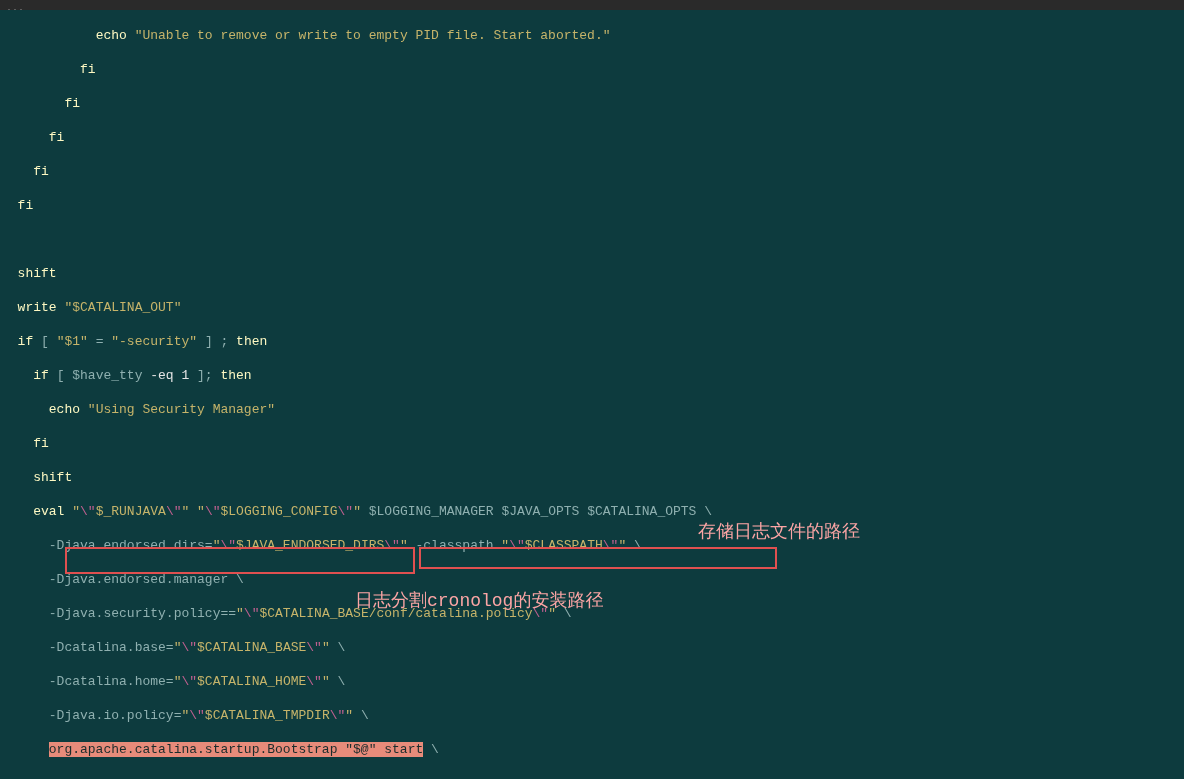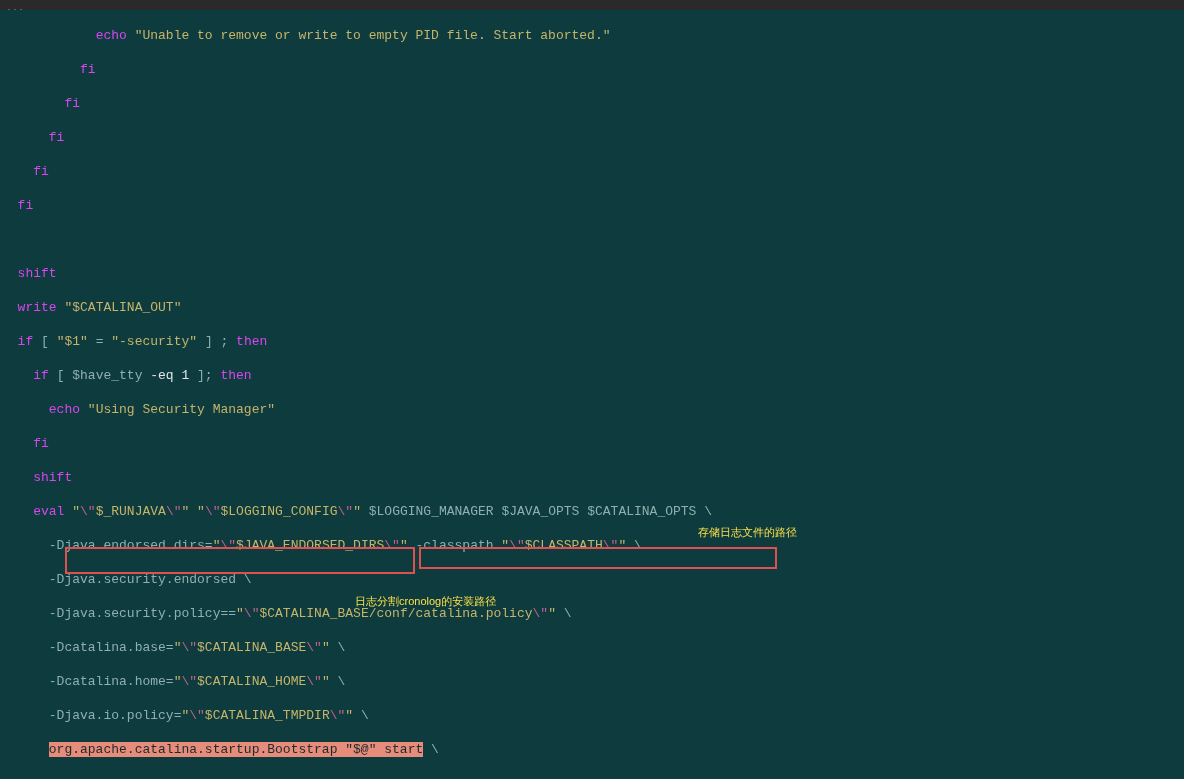--- a/index.html
+++ b/index.html
@@ -22,36 +22,36 @@
     padding-left: 6px;
     overflow: hidden;
     white-space: nowrap;
   }
   .code {
     white-space: pre;
     padding-left: 2px;
     padding-top: 0;
   }
   .code .line { display: block; }
-  .kw   { color: #d946ef; }          
+  .kw   { color: #fef9c3; }          
   .str  { color: #c6b46a; }          
   .flag { color: #e5e5e5; }          
   .plain{ color: #8fb0b0; }
   .esc  { color: #c06090; }
   .hl   { background: #e78b7a; color:#1a2c2c; }
   .box {
     position: absolute;
     border: 2px solid #e05050;
     pointer-events: none;
   }
   .ann {
     position: absolute;
-    color: #fde047;
-    font-family: Liberation Sans, sans-serif;
-    font-size: 11px;
+    color: #fca5a5;
+    font-family: Liberation Mono, monospace;
+    font-size: 18px;
     pointer-events: none;
   }
 </style>
 </head>
 <body>
 
 <div class="titlebar">...</div>
 
 <div class="code">
 <span class="line">            <span class="kw">echo </span><span class="str">"Unable to remove or write to empty PID file. Start aborted."</span></span>
@@ -63,21 +63,21 @@
 <span class="line"><span></span> </span>
 <span class="line">  <span class="kw">shift</span></span>
 <span class="line">  <span class="kw">write </span><span class="str">"$CATALINA_OUT"</span></span>
 <span class="line">  <span class="kw">if </span><span class="plain">[ </span><span class="str">"$1"</span><span class="plain"> = </span><span class="str">"-security"</span><span class="plain"> ] ; </span><span class="kw">then</span></span>
 <span class="line">    <span class="kw">if </span><span class="plain">[ $have_tty </span><span class="flag">-eq 1 </span><span class="plain">]; </span><span class="kw">then</span></span>
 <span class="line">      <span class="kw">echo </span><span class="str">"Using Security Manager"</span></span>
 <span class="line">    <span class="kw">fi</span></span>
 <span class="line">    <span class="kw">shift</span></span>
 <span class="line">    <span class="kw">eval </span><span class="str">"</span><span class="esc">\"</span><span class="str">$_RUNJAVA</span><span class="esc">\"</span><span class="str">" "</span><span class="esc">\"</span><span class="str">$LOGGING_CONFIG</span><span class="esc">\"</span><span class="str">"</span><span class="plain"> $LOGGING_MANAGER $JAVA_OPTS $CATALINA_OPTS \</span></span>
 <span class="line">      <span class="plain">-Djava.endorsed.dirs=</span><span class="str">"</span><span class="esc">\"</span><span class="str">$JAVA_ENDORSED_DIRS</span><span class="esc">\"</span><span class="str">"</span><span class="plain"> -classpath </span><span class="str">"</span><span class="esc">\"</span><span class="str">$CLASSPATH</span><span class="esc">\"</span><span class="str">"</span><span class="plain"> \</span></span>
-<span class="line">      <span class="plain">-Djava.security.endorsed \</span></span>
+<span class="line">      <span class="plain">-Djava.endorsed.manager \</span></span>
 <span class="line">      <span class="plain">-Djava.security.policy==</span><span class="str">"</span><span class="esc">\"</span><span class="str">$CATALINA_BASE/conf/catalina.policy</span><span class="esc">\"</span><span class="str">"</span><span class="plain"> \</span></span>
 <span class="line">      <span class="plain">-Dcatalina.base=</span><span class="str">"</span><span class="esc">\"</span><span class="str">$CATALINA_BASE</span><span class="esc">\"</span><span class="str">"</span><span class="plain"> \</span></span>
 <span class="line">      <span class="plain">-Dcatalina.home=</span><span class="str">"</span><span class="esc">\"</span><span class="str">$CATALINA_HOME</span><span class="esc">\"</span><span class="str">"</span><span class="plain"> \</span></span>
 <span class="line">      <span class="plain">-Djava.io.policy=</span><span class="str">"</span><span class="esc">\"</span><span class="str">$CATALINA_TMPDIR</span><span class="esc">\"</span><span class="str">"</span><span class="plain"> \</span></span>
 <span class="line">      <span class="hl">org.apache.catalina.startup.Bootstrap "$@" start</span><span class="plain"> \</span></span>
 
 
 
 
 

